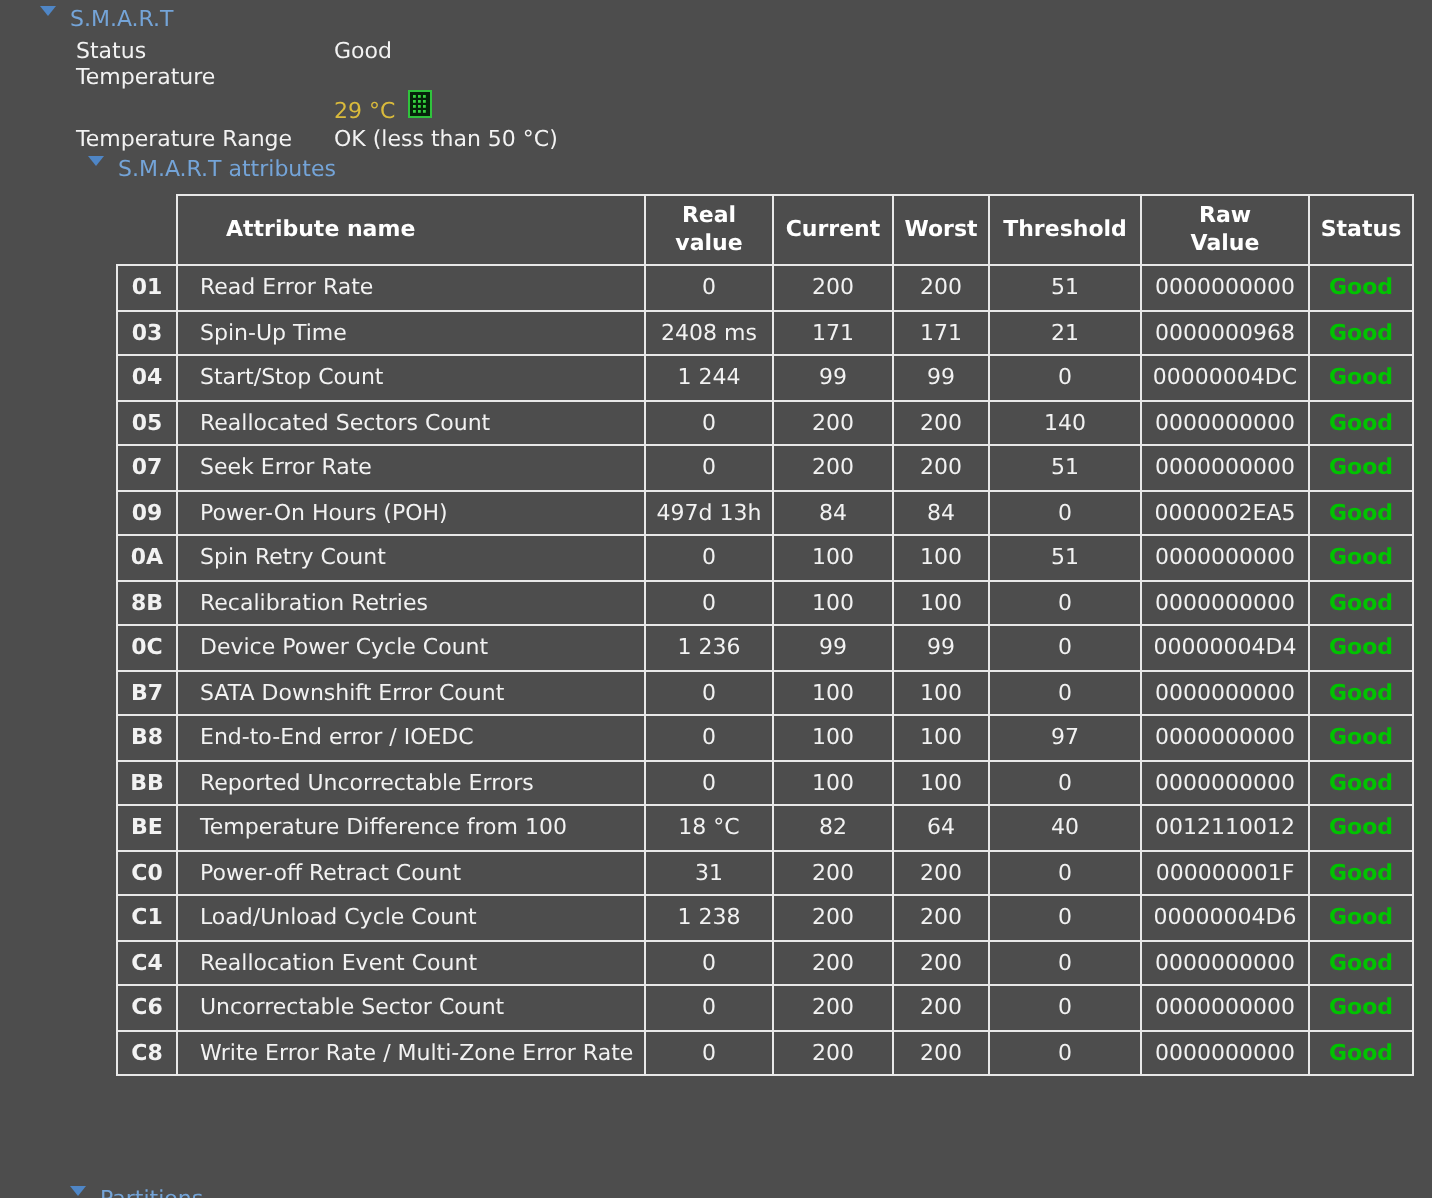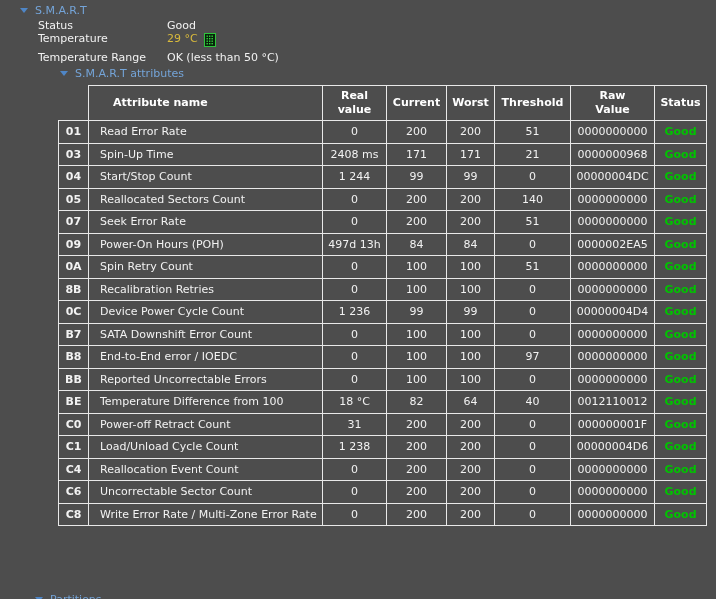--- a/index.html
+++ b/index.html
@@ -3,34 +3,34 @@
 <meta charset="utf-8">
 <style>
   html, body { margin: 0; padding: 0; }
   body {
     width: 716px; height: 599px; overflow: hidden; position: relative;
     background: #4d4d4d;
     font-family: "DejaVu Sans", sans-serif;
     font-size: 11px;
     color: #f2f2f2;
   }
-  .tree-row { display: flex; align-items: center; gap: 7px; cursor: default; }
+  .tree-row { display: flex; align-items: flex-start; gap: 7px; cursor: default; }
   .arrow-down {
     width: 0; height: 0; display: inline-block;
     border-left: 4px solid transparent;
     border-right: 4px solid transparent;
     border-top: 5px solid #4f86c6;
   }
   .node-label { color: #74a4d8; }
   .smart-node { padding: 3px 0 2px 20px; height: 14px; }
-  .attrs-node { padding: 2px 0 2px 60px; height: 14px; }
+  .attrs-node { padding: 2px 0 2px 44px; height: 14px; }
   .info-row { display: flex; padding-left: 38px; line-height: 13.4px; }
   .info-label { width: 129px; flex: 0 0 129px; }
   .info-value { white-space: nowrap; }
-  .temp-value { color: #d9ba3c; display: flex; align-items: flex-start; gap: 6px; }
+  .temp-value { color: #d9ba3c; display: flex; align-items: flex-end; gap: 6px; margin-top: 12px; }
   .temp-icon { display: inline-block; margin-top: 1px; }
 
   table.smart {
     border-collapse: collapse; table-layout: fixed;
     margin: 3px 0 0 58px; width: 648px;
   }
   .smart th, .smart td {
     border: 1px solid #e8e8e8; overflow: hidden;
     white-space: nowrap; padding: 0;
   }

